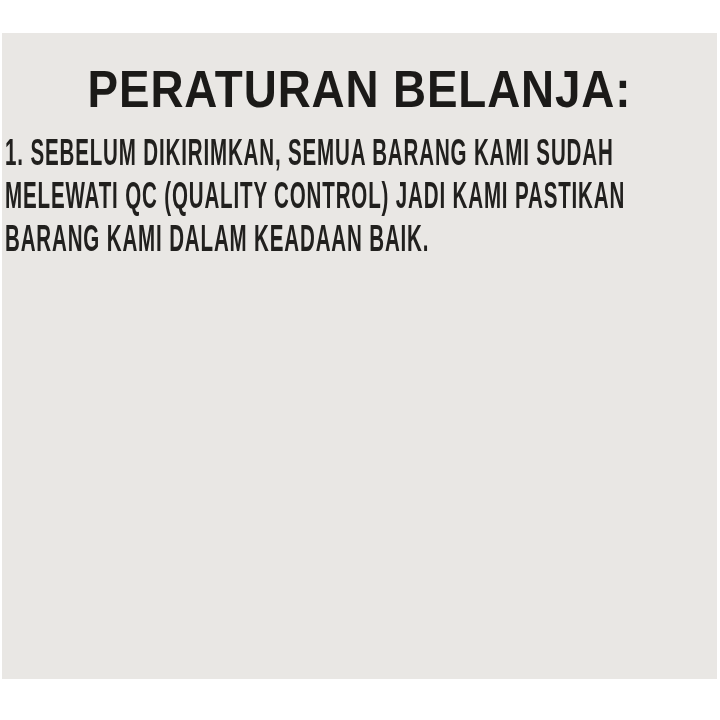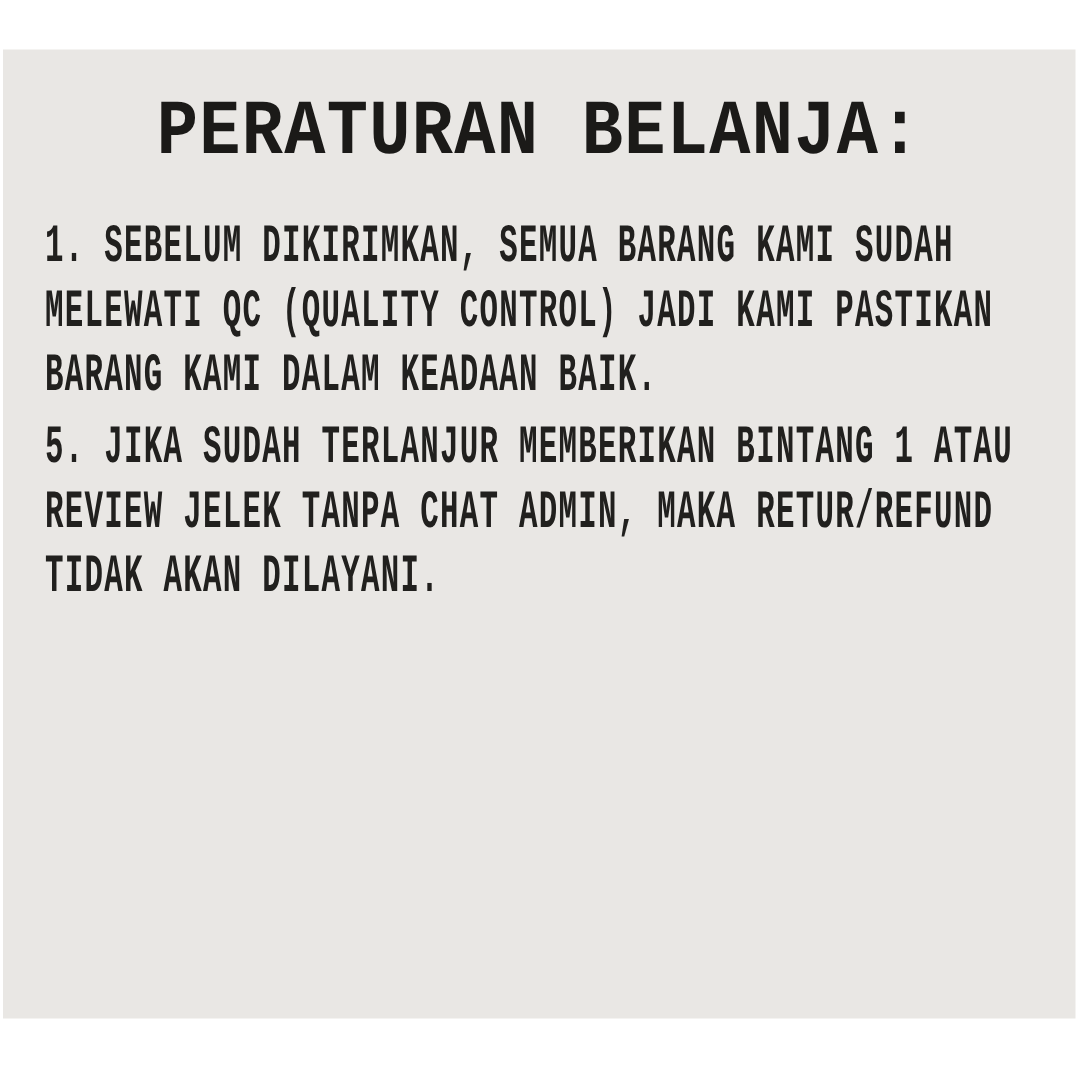--- a/index.html
+++ b/index.html
@@ -6,21 +6,21 @@
     margin: 0;
     padding: 0;
     background: var(--background, #ffffff);
   }
   .canvas {
     position: relative;
     width: 720px;
     height: 720px;
     background: var(--background, #ffffff);
     overflow: hidden;
-    font-family: Liberation Mono, monospace;
+    font-family: Liberation Sans, sans-serif;
   }
   .panel {
     position: absolute;
     left: 2px;
     right: 3px;
     top: 33px;
     bottom: 41px;
     background: var(--panel, #e9e7e4);
     overflow: hidden;
   }
@@ -31,22 +31,22 @@
     font-size: 52px;
     line-height: 52px;
     font-weight: 800;
     letter-spacing: 1px;
     color: var(--title_text, #1b1a18);
     transform: scaleX(0.88);
     transform-origin: 50% 50%;
     white-space: nowrap;
   }
   .rules {
-    margin-top: 28px;
-    padding: 0 28px;
+    margin-top: 16px;
+    padding: 0 3px;
   }
   .rule {
     margin: 0 0 5px 0;
   }
   .rule-line {
     font-size: 36px;
     line-height: 43px;
     font-weight: 700;
     letter-spacing: 1.5px;
     color: var(--body_text, #21201e);
@@ -67,21 +67,16 @@
 
       <div class="rule">
         <div class="rule-line">1. SEBELUM DIKIRIMKAN, SEMUA BARANG KAMI SUDAH</div>
         <div class="rule-line">MELEWATI QC (QUALITY CONTROL) JADI KAMI PASTIKAN</div>
         <div class="rule-line">BARANG KAMI DALAM KEADAAN BAIK.</div>
       </div>
 
 
 
 
-      <div class="rule">
-        <div class="rule-line">5. JIKA SUDAH TERLANJUR MEMBERIKAN BINTANG 1 ATAU</div>
-        <div class="rule-line">REVIEW JELEK TANPA CHAT ADMIN, MAKA RETUR/REFUND</div>
-        <div class="rule-line">TIDAK AKAN DILAYANI.</div>
-      </div>
 
     </div>
   </div>
 </div>
 
 </body></html>

